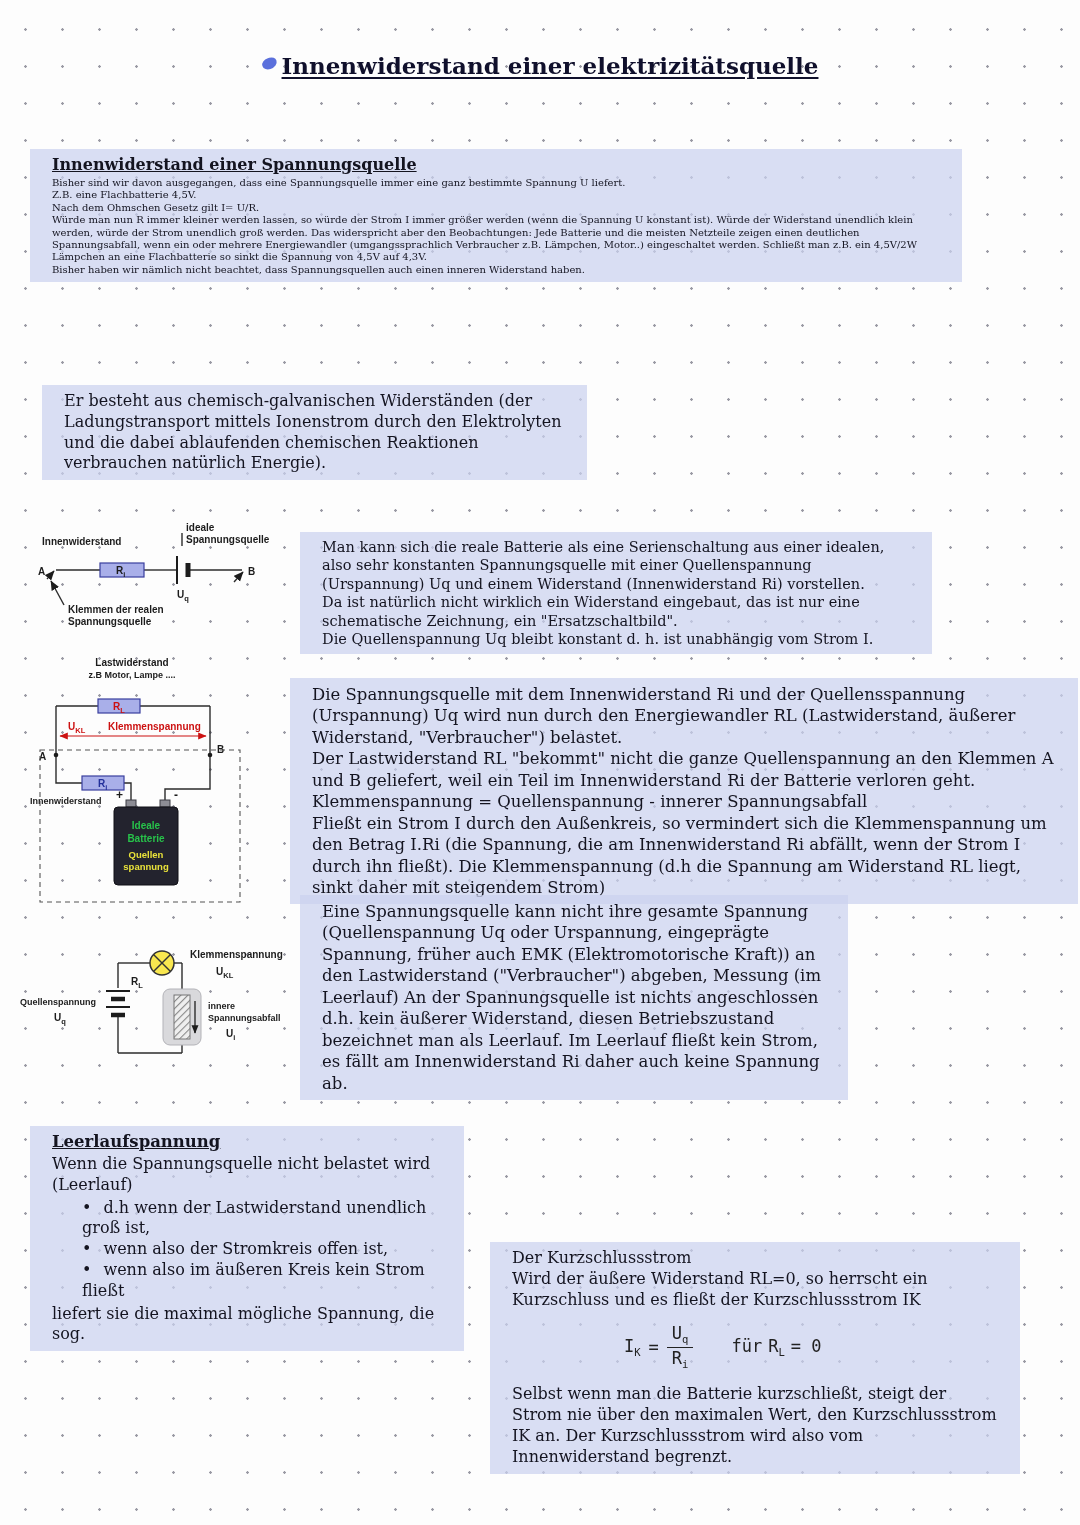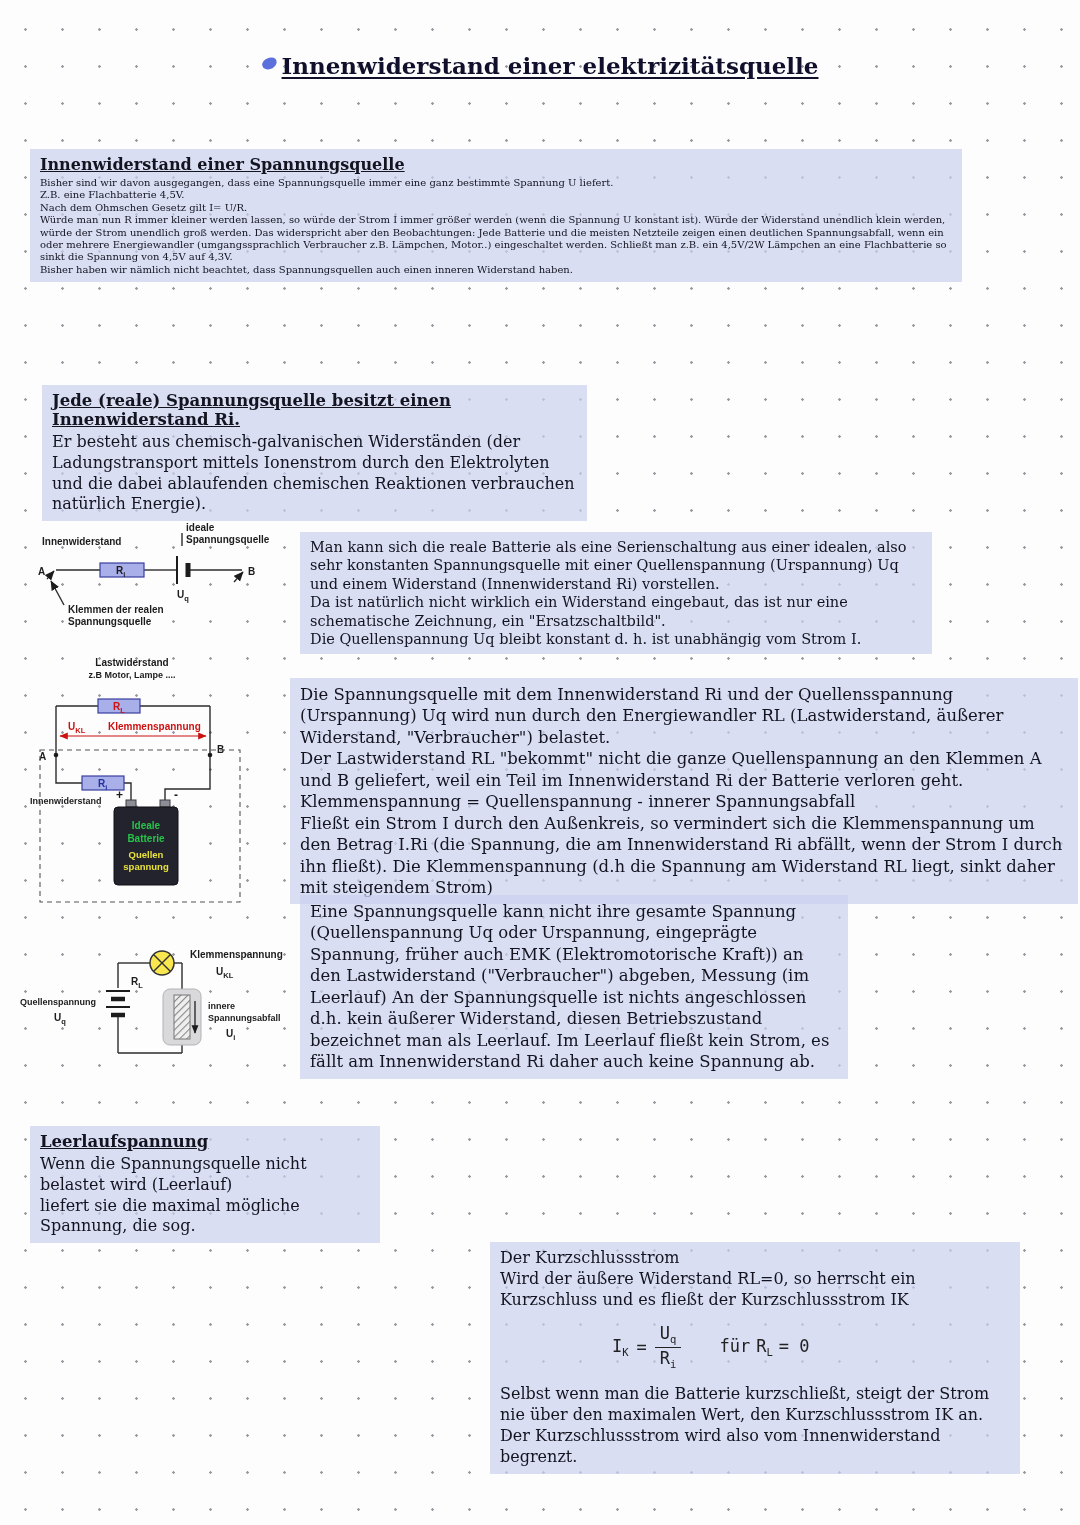--- a/index.html
+++ b/index.html
@@ -10,21 +10,21 @@
     background-size:37px 37px; background-position:7px 11px;
     font-family:"DejaVu Serif","Liberation Serif",serif; color:#141420;
     overflow:hidden;
   }
   .title-row { position:absolute; top:52px; left:0; width:100%; text-align:center; }
   .title { display:inline-block; margin:0; font-size:23px; font-weight:700;
            text-decoration:underline; text-underline-offset:3px; color:#10102c; }
   .title-mark { display:inline-block; width:15px; height:11px; background:#3e57d6;
                 border-radius:50% 40% 55% 45%; margin-right:5px; transform:rotate(-18deg);
                 vertical-align:5px; opacity:.85; }
-  .block { position:absolute; background:rgba(203,209,238,0.72); padding:6px 10px; box-sizing:border-box; }
+  .block { position:absolute; background:rgba(203,209,238,0.72); padding:6px 22px; box-sizing:border-box; }
   .h2 { font-size:16px; margin:0 0 3px 0; text-decoration:underline; font-weight:700; }
   .h2b { font-size:16.5px; }
   .body { margin:0; font-size:10px; line-height:1.24; }
   .prelined { white-space:pre-line; }
   .fs145 { font-size:14.5px; line-height:1.27; }
   .fs16 { font-size:16px; line-height:1.3; }
   .fs165 { font-size:16.5px; line-height:1.3; }
   ul.bullets { margin:2px 0; padding-left:30px; list-style:none; font-size:16px; line-height:1.3; }
   ul.bullets li::before { content:"\2022"; margin-right:12px; }
   .formula { display:flex; align-items:center; width:fit-content; margin:14px 0 14px 112px;
@@ -62,21 +62,20 @@
   <section class="block" style="left:30px; top:149px; width:932px;">
     <h2 class="h2">Innenwiderstand einer Spannungsquelle</h2>
     <p class="body prelined">Bisher sind wir davon ausgegangen, dass eine Spannungsquelle immer eine ganz bestimmte Spannung U liefert.
 Z.B. eine Flachbatterie 4,5V.
 Nach dem Ohmschen Gesetz gilt I= U/R.
 Würde man nun R immer kleiner werden lassen, so würde der Strom I immer größer werden (wenn die Spannung U konstant ist). Würde der Widerstand unendlich klein werden, würde der Strom unendlich groß werden. Das widerspricht aber den Beobachtungen: Jede Batterie und die meisten Netzteile zeigen einen deutlichen Spannungsabfall, wenn ein oder mehrere Energiewandler (umgangssprachlich Verbraucher z.B. Lämpchen, Motor..) eingeschaltet werden. Schließt man z.B. ein 4,5V/2W Lämpchen an eine Flachbatterie so sinkt die Spannung von 4,5V auf 4,3V.
 Bisher haben wir nämlich nicht beachtet, dass Spannungsquellen auch einen inneren Widerstand haben.</p>
   </section>
 
   <section class="block" style="left:42px; top:385px; width:545px;">
-    <h2 class="h2 h2b">Jede (reale) Spannungsquelle besitzt einen Innenwiderstand Ri.</h2>
     <p class="body fs16 prelined">Er besteht aus chemisch-galvanischen Widerständen (der Ladungstransport mittels Ionenstrom durch den Elektrolyten und die dabei ablaufenden chemischen Reaktionen verbrauchen natürlich Energie).</p>
   </section>
 
   <svg class="diagram" style="left:36px; top:518px;" width="238" height="120" viewBox="0 0 238 120">
     <defs>
       <marker id="a1" markerWidth="8" markerHeight="8" refX="6.5" refY="3" orient="auto">
         <path d="M0,0 L7,3 L0,6 Z" fill="#1c1c1c"></path>
       </marker>
     </defs>
     <text x="6" y="27">Innenwiderstand</text>
@@ -203,23 +202,28 @@
     <line class="wire" x1="177" y1="70" x2="177" y2="102" stroke-width="1" marker-end="url(#a3)"></line>
     <text x="190" y="78" class="s9">innere</text>
     <text x="190" y="90" class="s9">Spannungsabfall</text>
     <text x="208" y="106"><tspan>U</tspan><tspan class="sb" dy="2.5">i</tspan></text>
   </svg>
 
   <section class="block" style="left:300px; top:895px; width:548px;">
     <p class="body fs165 prelined">Eine Spannungsquelle kann nicht ihre gesamte Spannung (Quellenspannung Uq oder Urspannung, eingeprägte Spannung, früher auch EMK (Elektromotorische Kraft)) an den Lastwiderstand ("Verbraucher") abgeben, Messung (im Leerlauf) An der Spannungsquelle ist nichts angeschlossen d.h. kein äußerer Widerstand, diesen Betriebszustand bezeichnet man als Leerlauf. Im Leerlauf fließt kein Strom, es fällt am Innenwiderstand Ri daher auch keine Spannung ab.</p>
   </section>
 
-  <section class="block" style="left:30px; top:1126px; width:350px;">
+  <section class="block" style="left:30px; top:1126px; width:434px;">
     <h2 class="h2 h2b">Leerlaufspannung</h2>
     <p class="body fs16">Wenn die Spannungsquelle nicht belastet wird (Leerlauf)</p>
+    <ul class="bullets">
+      <li>d.h wenn der Lastwiderstand unendlich groß ist,</li>
+      <li>wenn also der Stromkreis offen ist,</li>
+      <li>wenn also im äußeren Kreis kein Strom fließt</li>
+    </ul>
     <p class="body fs16">liefert sie die maximal mögliche Spannung, die sog.</p>
   </section>
 
   <section class="block" style="left:490px; top:1228px; width:530px;margin-top:14px;">
     <p class="body fs16">Der Kurzschlussstrom</p>
     <p class="body fs16">Wird der äußere Widerstand RL=0, so herrscht ein Kurzschluss und es fließt der Kurzschlussstrom IK</p>
     <div class="formula">
       <span class="fv"><span>I</span><sub>K</sub></span>
       <span class="feq">=</span>
       <span class="frac">

